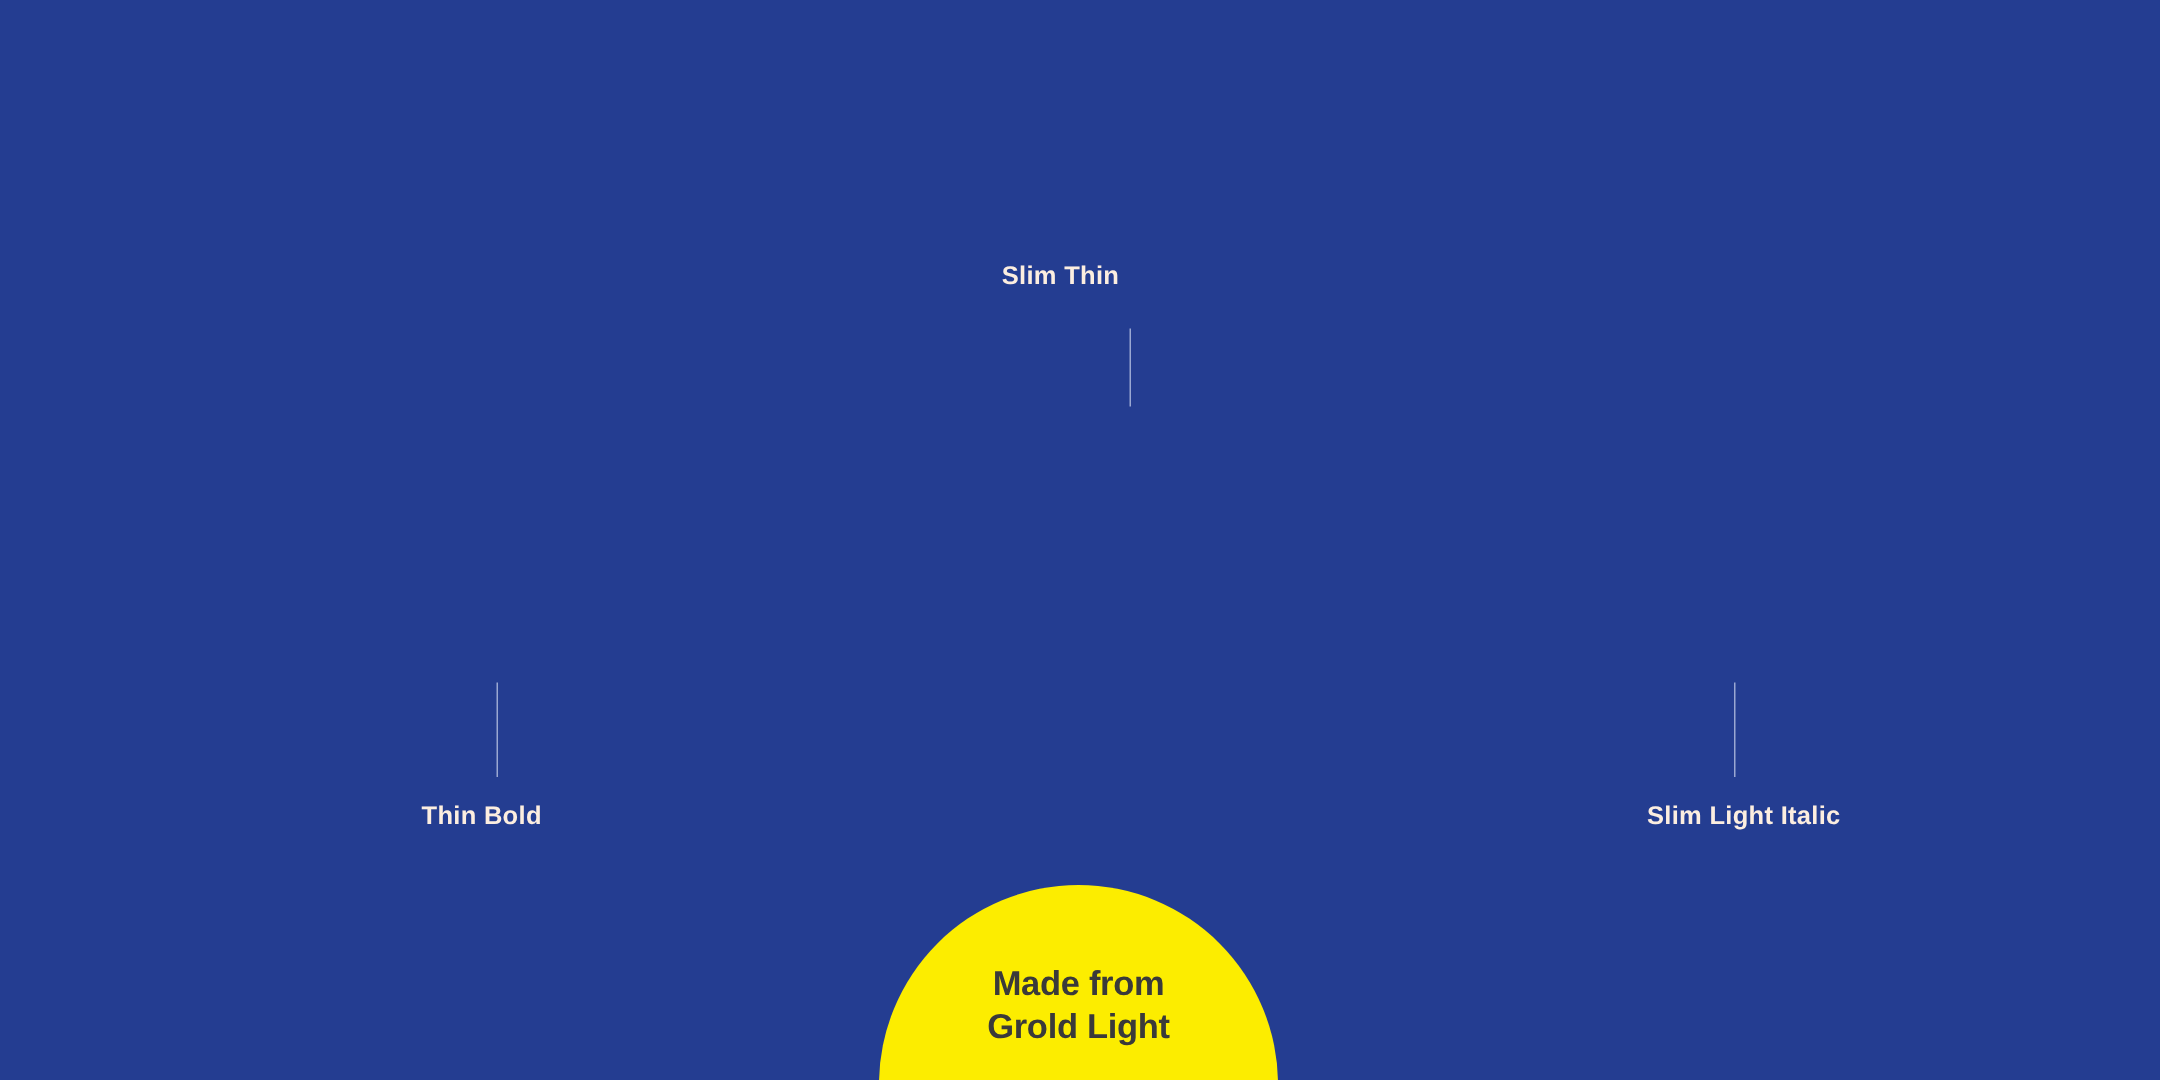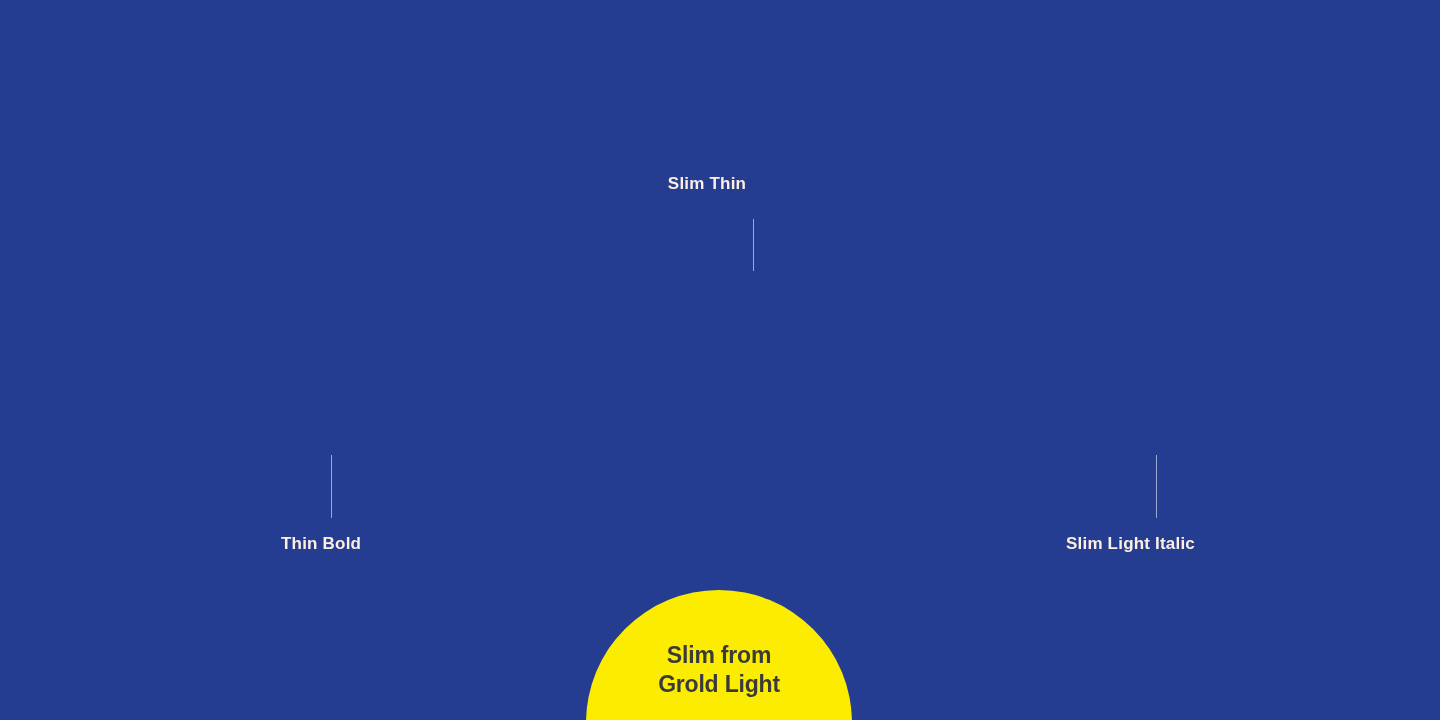--- a/index.html
+++ b/index.html
@@ -38,21 +38,21 @@
     top: 174px;
     width: 1440px;
     text-align: center;
     transform: translateX(-13px);
   }
   .anno-bl {
     left: 281px;
     top: 534px;
   }
   .anno-br {
-    left: 1066px;
+    left: 1098px;
     top: 534px;
   }
 
   
   .leader {
     position: absolute;
     width: 1px;
     background: #9aa8d2;
   }
   .leader-top {
@@ -164,17 +164,17 @@
   <div class="leader leader-top"></div>
 
 
   <div class="leader leader-bl"></div>
   <div class="anno-label anno-bl">Thin Bold</div>
 
   <div class="leader leader-br"></div>
   <div class="anno-label anno-br">Slim Light Italic</div>
 
   <div class="badge">
-    <div class="badge-line">Slim from</div>
+    <div class="badge-line">Made from</div>
     <div class="badge-line">Grold Light</div>
   </div>
 
 </div>
 
 </body></html>

